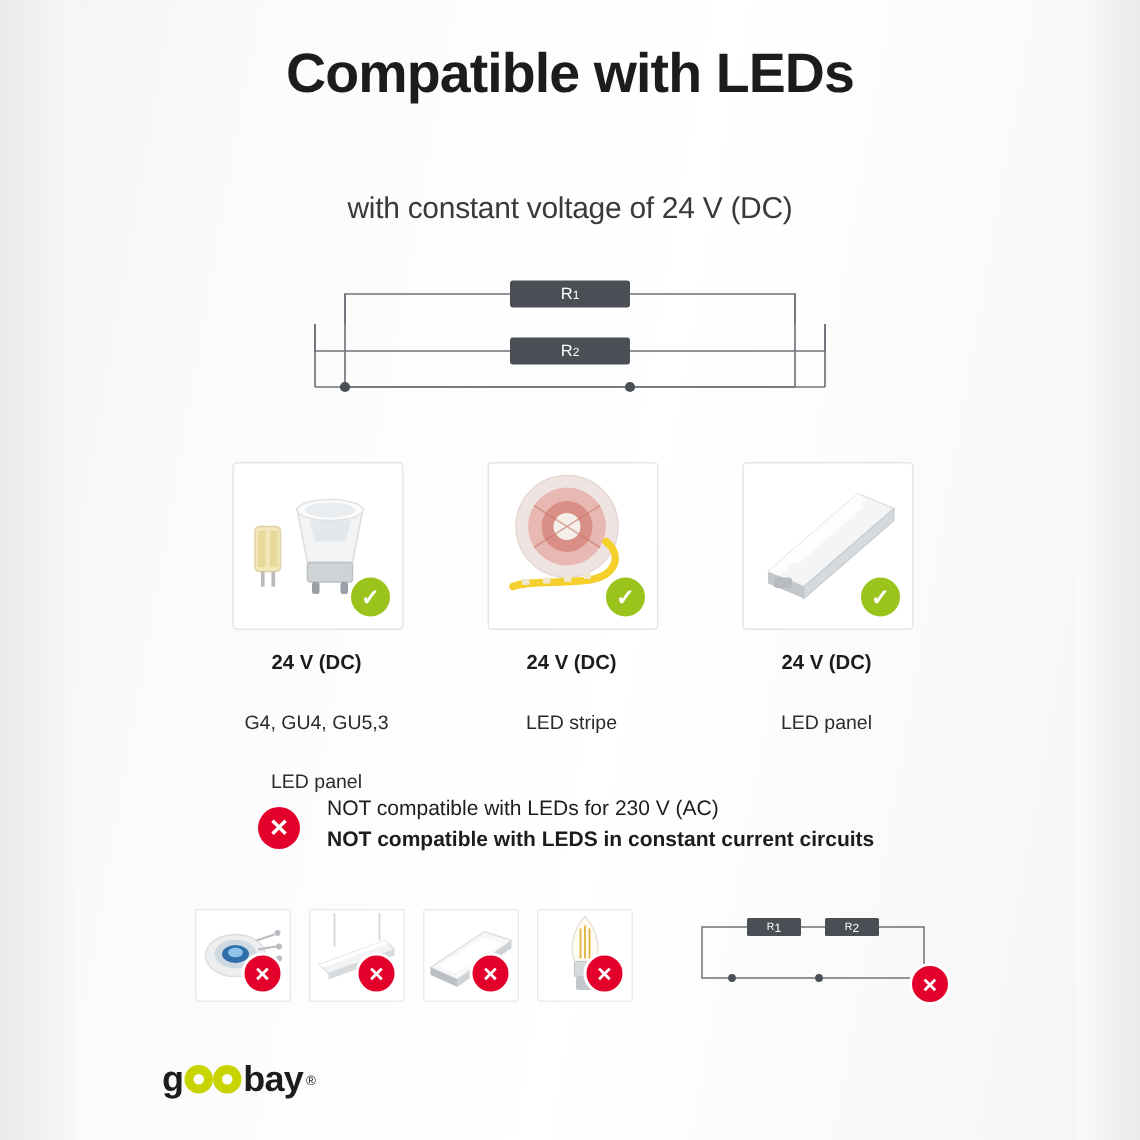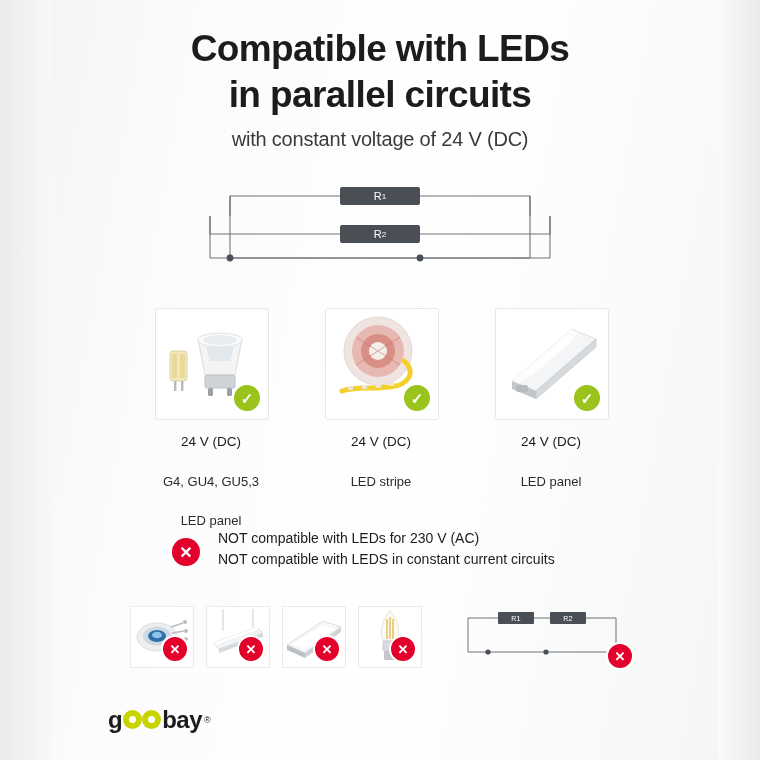--- a/index.html
+++ b/index.html
@@ -141,21 +141,21 @@
     left: 155px;
     width: 452px;
   }
   .cap {
     position: absolute;
     width: 150px;
     text-align: center;
     font-size: 13px;
     line-height: 1.45;
   }
-  .cap .strong { font-weight: normal; font-size: 13.5px; color: #1c1c1c; display:block; margin-bottom: 15px;}
+  .cap .strong { font-weight: bold; font-size: 13.5px; color: #1c1c1c; display:block; margin-bottom: 15px;}
   .cap .sub { font-weight: normal; color: #2b2b2b; display:block;margin-top:21px; }
   .cap.p1 { left: -19px; }
   .cap.p2 { left: 151px; }
   .cap.p3 { left: 321px; }
 
   
   .notice {
     position: absolute;
     top: 528px;
     left: 172px;
@@ -184,21 +184,21 @@
     width: 424px;
   }
   .notice-line1 {
     font-size: 14px;
     font-weight: normal;
     color: #1c1c1c;
     line-height: 1.5;
   }
   .notice-line2 {
     font-size: 14px;
-    font-weight: normal;
+    font-weight: bold;
     color: #1c1c1c;
     line-height: 1.5;
   }
   .notice-line3 {
     font-size: 12.5px;
     font-weight: normal;
     color: #2b2b2b;
     line-height: 1.5;
   }
 
@@ -289,21 +289,20 @@
 <body>
 
 <div class="page">
   <div class="edge-left"></div>
   <div class="edge-right"></div>
 
   <div class="content">
 
     <div class="title">
       <div>Compatible with LEDs</div>
-      <div>in parallel circuits</div>
     </div>
     <div class="subtitle">with constant voltage of 24 V (DC)</div>
 
     <div class="circuit">
       <svg width="380" height="96" viewBox="0 0 380 96">
         <g stroke="#6e737a" stroke-width="1.1" fill="none">
 
           <path d="M 40 38 L 40 18 L 150 18"></path>
           <path d="M 230 18 L 340 18 L 340 38"></path>
 

